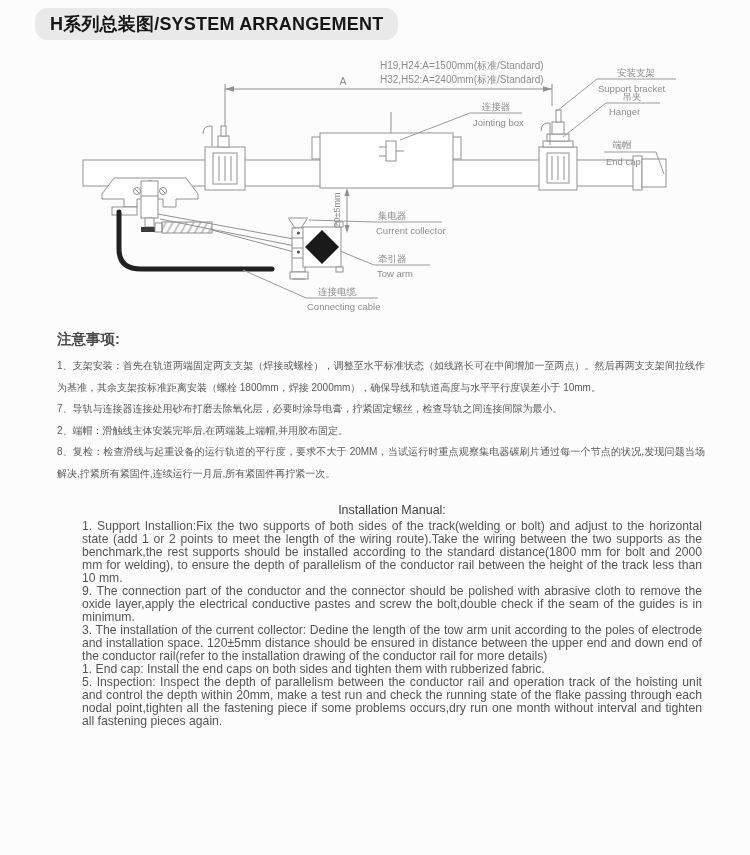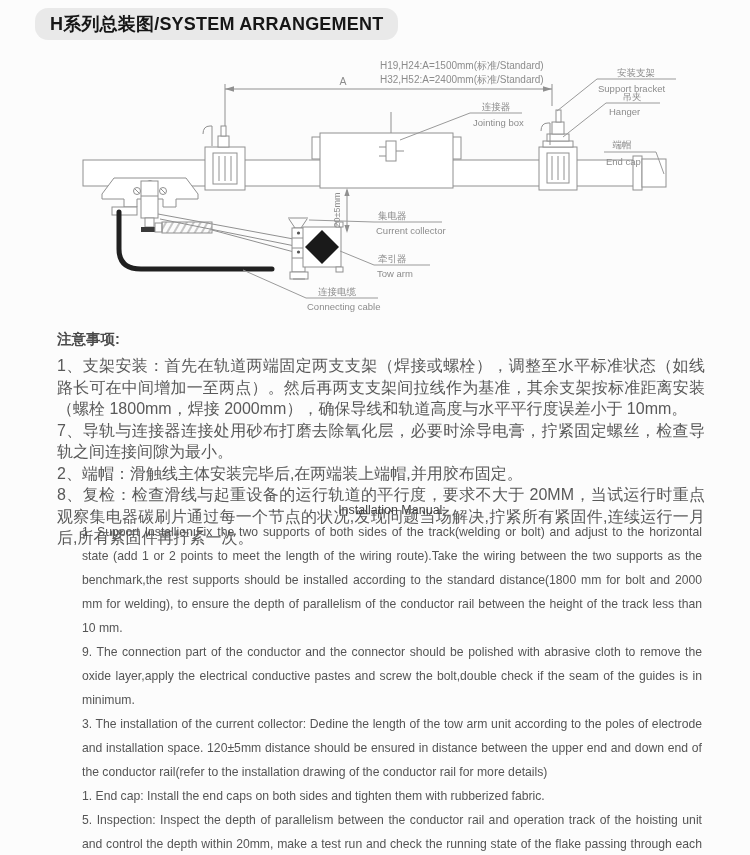--- a/index.html
+++ b/index.html
@@ -9,24 +9,24 @@
   }
   .header-pill{
     position:absolute;left:35px;top:8px;background:#e9e9e9;border-radius:13px;
     padding:4px 15px;font-size:18px;font-weight:bold;color:#161616;letter-spacing:.2px;
     white-space:nowrap;
   }
   .diagram{position:absolute;left:0;top:48px;}
   .diagram text{font-family:"Liberation Sans","DejaVu Sans",sans-serif;fill:#8c8c8c;}
   .notes{position:absolute;left:57px;top:294px;width:648px;color:#595959;margin-top:36px;}
   .notes-heading{font-size:14.5px;font-weight:bold;color:#4a4a4a;margin:0 0 6px 0;}
-  .note-item{font-size:16px;line-height:21.5px;text-align:justify;}
+  .note-item{font-size:10px;line-height:21.5px;text-align:justify;}
   .manual{position:absolute;left:82px;top:503px;width:620px;color:#555;}
   .manual-heading{font-size:12.5px;color:#3f3f3f;margin:0 0 3px 0;text-align:center;}
-  .manual-item{font-size:12.2px;line-height:24px;text-align:justify;}
+  .manual-item{font-size:12.2px;line-height:13px;text-align:justify;}
 </style>
 </head>
 <body>
 
 <div class="page">
 
   <div class="header-pill">H系列总装图/SYSTEM ARRANGEMENT</div>
 
   <svg class="diagram" width="750" height="265" viewBox="0 48 750 265" xmlns="http://www.w3.org/2000/svg">
     <defs>

